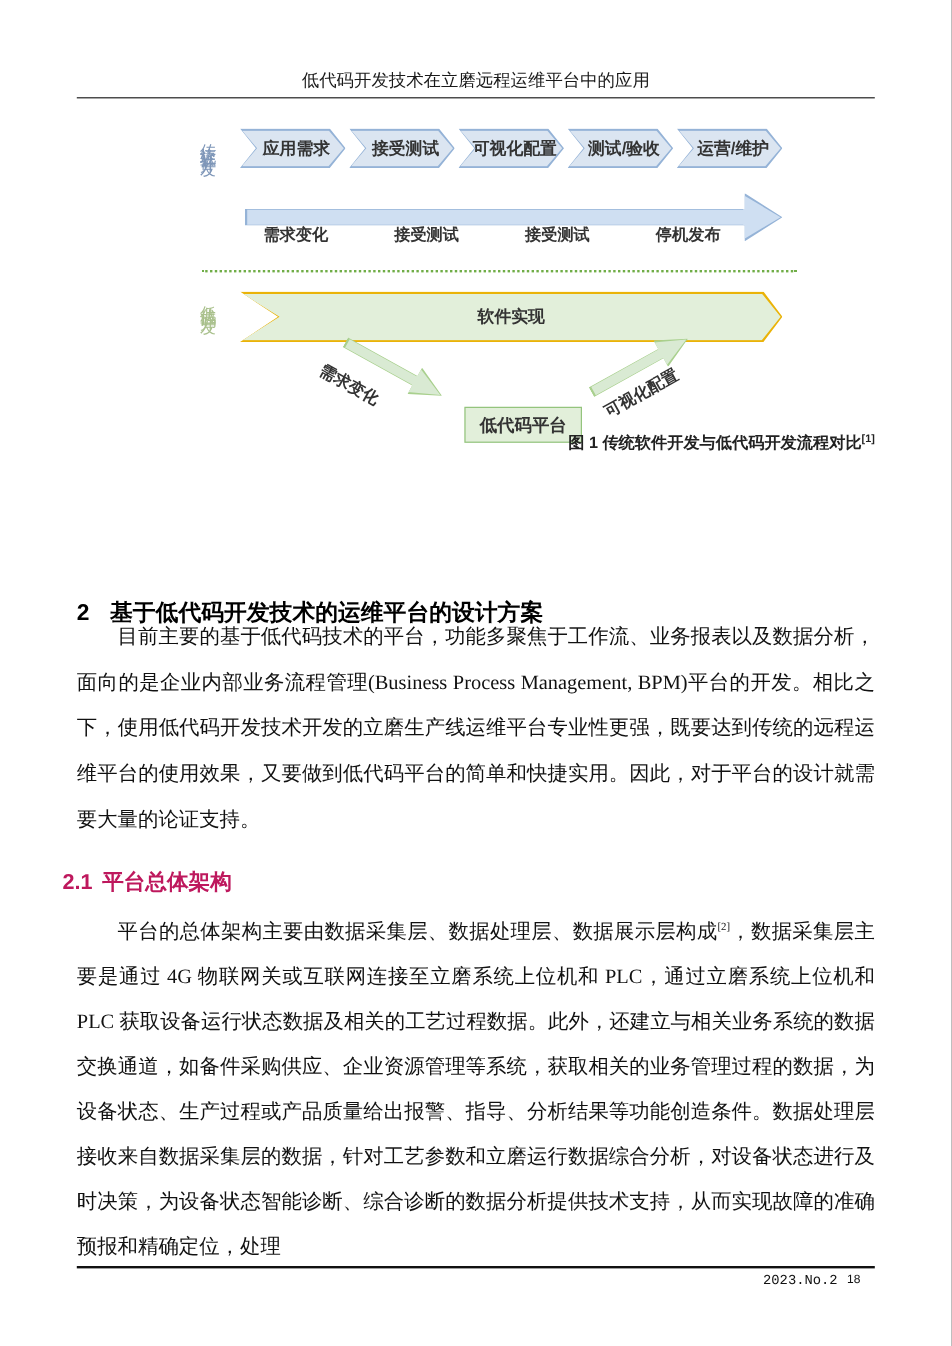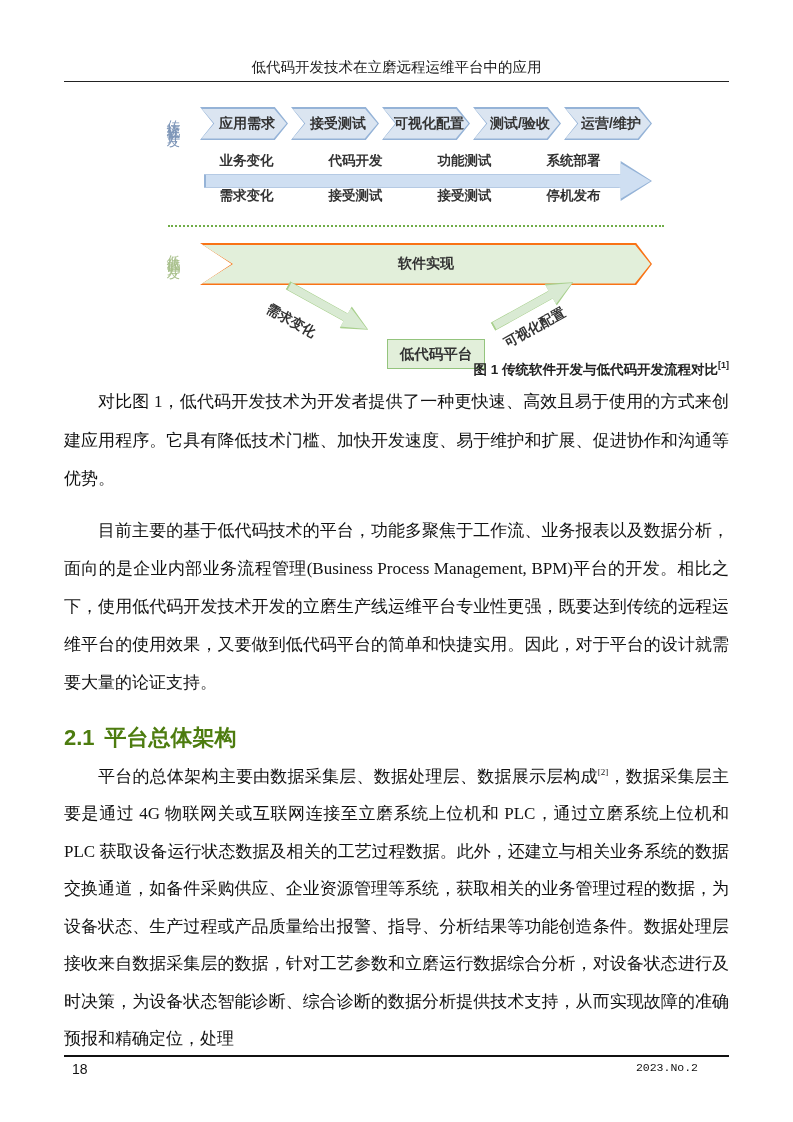--- a/index.html
+++ b/index.html
@@ -51,21 +51,21 @@
   .harrow { position: absolute; left: 140px; top: 66px; width: 448px; height: 40px;
     background: #95b3d7;
     clip-path: polygon(0 33%, 93% 33%, 93% 0, 100% 50%, 93% 100%, 93% 67%, 0 67%); }
   .harrow-in { position: absolute; inset: 1.5px; background: #cfdff2;
     clip-path: polygon(0 33%, 93% 33%, 93% 0, 100% 50%, 93% 100%, 93% 67%, 0 67%); }
 
   .dotline { position: absolute; left: 104px; top: 130px; width: 496px;
     border-top: 2px dotted #70ad47; }
 
   .banner { position: absolute; left: 136px; top: 148px; width: 452px; height: 42px;
-    background: #f97316;
+    background: #eab308;
     clip-path: polygon(0 0, 96.5% 0, 100% 50%, 96.5% 100%, 0 100%, 7% 50%); }
   .banner-in { position: absolute; inset: 1.5px; background: #e2efda;
     clip-path: polygon(0 0, 96.5% 0, 100% 50%, 96.5% 100%, 0 100%, 7% 50%);
     display: flex; align-items: center; justify-content: center; }
   .banner-in span { font-size: 14px; }
 
   .diag-arrow { position: absolute; width: 92px; height: 25px; background: #a9d08e;
     clip-path: polygon(0 32%, 72% 32%, 72% 0, 100% 50%, 72% 100%, 72% 68%, 0 68%); }
   .diag-arrow-in { position: absolute; inset: 1.5px; background: #d9ead3;
     clip-path: polygon(0 32%, 72% 32%, 72% 0, 100% 50%, 72% 100%, 72% 68%, 0 68%); }
@@ -93,31 +93,31 @@
     font-size: 17px; line-height: 38.5px; text-align: justify;
     text-indent: 2em; color: #111; }
   .para1 { top: 383px; }
   .para2 { top: 512px; line-height: 38px; }
   .para3 { top: 754px; line-height: 37.5px; }
 
   .h2 { position: absolute; top: 498px; left: 64px; width: 665px;
     font-family: "Liberation Sans", sans-serif; font-weight: bold;
     font-size: 19px; color: #000; }
   .h2 .num { margin-right: 0.9em; }
-  .h31 { position: absolute; top: 723px; left: 64px; width: 665px;
+  .h31 { position: absolute; top: 723px; left: 52px; width: 665px;
     font-family: "Liberation Sans", sans-serif; font-weight: bold;
-    font-size: 22px; color: #4d7c0f; }
+    font-size: 18px; color: #be185d; }
   .h31 .num { margin-right: 0.45em; }
 
   
   .footer-rule { position: absolute; top: 1055px; left: 64px; width: 665px;
     border-top: 2.5px solid #111; }
-  .footer-page { position: absolute; top: 1061px; left: 72px; width: 665px;
-    text-align: left; font-family: "Liberation Sans", sans-serif;
-    font-size: 14px; color: #111; }
+  .footer-page { position: absolute; top: 1061px; left: 52px; width: 665px;
+    text-align: right; font-family: "Liberation Sans", sans-serif;
+    font-size: 10px; color: #111; }
   .footer-issue { position: absolute; top: 1061px; right: 95px;
     font-family: Liberation Mono, monospace; font-size: 11.5px; color: #111; }
 </style>
 </head>
 <body>
 
 <div class="page">
 
   <div class="header-title">低代码开发技术在立磨远程运维平台中的应用</div>
   <div class="header-rule"></div>
@@ -147,26 +147,20 @@
             <span class="fig-label">测试/验收</span>
           </div>
         </div>
       <div class="chev">
           <div class="chev-in">
             <span class="fig-label">运营/维护</span>
           </div>
         </div>
     </div>
 
-    <div class="labels-row row-above">
-      <div class="fig-label">业务变化</div>
-      <div class="fig-label">代码开发</div>
-      <div class="fig-label">功能测试</div>
-      <div class="fig-label">系统部署</div>
-    </div>
 
     <div class="harrow">
         <div class="harrow-in"></div>
       </div>
 
     <div class="labels-row row-below">
       <div class="fig-label">需求变化</div>
       <div class="fig-label">接受测试</div>
       <div class="fig-label">接受测试</div>
       <div class="fig-label">停机发布</div>
@@ -191,22 +185,22 @@
 
     <div class="diag-arrow arrow-up">
         <div class="diag-arrow-in"></div>
       </div>
     <div class="diag-label label-up">可视化配置</div>
 
   </div>
 
   <div class="caption"><span>图 1 传统软件开发与低代码开发流程对比</span><sup>[1]</sup></div>
 
-  <p class="body para1">对比图 1，低代码开发技术为开发者提供了一种更快速、高效且易于使用的方式来创建应用程序。它具有降低技术门槛、加快开发速度、易于维护和扩展、促进协作和沟通等优势。</p>
-
+
+  <h2 class="h2"><span class="num">2</span><span>基于低代码开发技术的运维平台的设计方案</span></h2>
 
   <p class="body para2">目前主要的基于低代码技术的平台，功能多聚焦于工作流、业务报表以及数据分析，面向的是企业内部业务流程管理(Business Process Management, BPM)平台的开发。相比之下，使用低代码开发技术开发的立磨生产线运维平台专业性更强，既要达到传统的远程运维平台的使用效果，又要做到低代码平台的简单和快捷实用。因此，对于平台的设计就需要大量的论证支持。</p>
 
   <h3 class="h31"><span class="num">2.1</span><span>平台总体架构</span></h3>
 
   <p class="body para3"><span>平台的总体架构主要由数据采集层、数据处理层、数据展示层构成</span><sup>[2]</sup><span>，数据采集层主要是通过 4G 物联网关或互联网连接至立磨系统上位机和 PLC，通过立磨系统上位机和 PLC 获取设备运行状态数据及相关的工艺过程数据。此外，还建立与相关业务系统的数据交换通道，如备件采购供应、企业资源管理等系统，获取相关的业务管理过程的数据，为设备状态、生产过程或产品质量给出报警、指导、分析结果等功能创造条件。数据处理层接收来自数据采集层的数据，针对工艺参数和立磨运行数据综合分析，对设备状态进行及时决策，为设备状态智能诊断、综合诊断的数据分析提供技术支持，从而实现故障的准确预报和精确定位，处理</span></p>
 
   <div class="footer-rule"></div>
   <div class="footer-page">18</div>
   <div class="footer-issue">2023.No.2</div>

